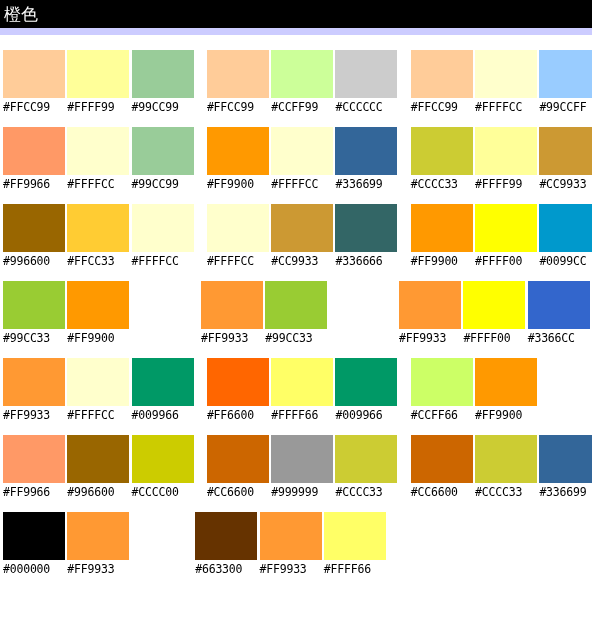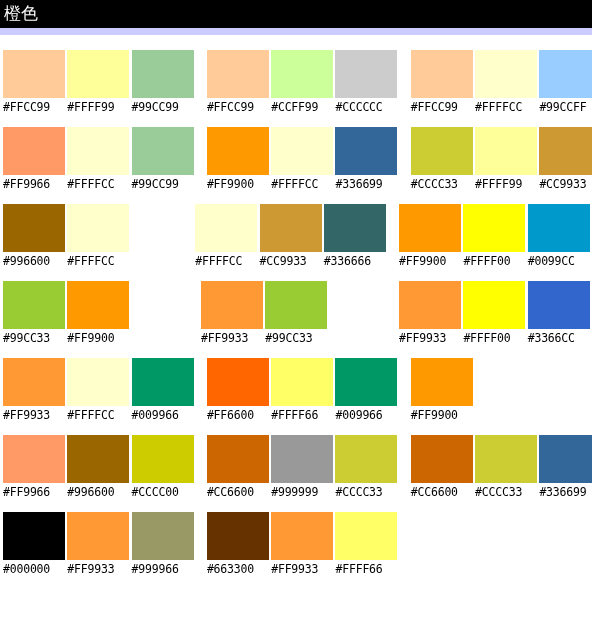--- a/index.html
+++ b/index.html
@@ -17,21 +17,21 @@
     background: #000000;
     height: 28px;
     width: 592px;
     display: flex;
     align-items: center;
     box-sizing: border-box;
     padding-left: 4px;
   }
   #title-text {
     color: #ffffff;
-    font-family: Liberation Mono, monospace;
+    font-family: Liberation Serif, serif;
     font-size: 17px;
     line-height: 19px;
     letter-spacing: 0px;
     white-space: nowrap;
   }
   #accent-bar {
     background: #ccccff;
     height: 7px;
     width: 592px;
   }
@@ -183,20 +183,24 @@
         </div>
       </div>
     </div>
     <div class="palette-row">
       <div class="group">
         <div class="cell">
           <div class="swatch" style="background: rgb(153, 102, 0);"></div>
           <div class="hexlabel">#996600</div>
         </div>
         <div class="cell">
+          <div class="swatch" style="background: rgb(255, 204, 51);"></div>
+          <div class="hexlabel">#FFCC33</div>
+        </div>
+        <div class="cell">
           <div class="swatch" style="background: rgb(255, 255, 204);"></div>
           <div class="hexlabel">#FFFFCC</div>
         </div>
       </div>
       <div class="group">
         <div class="cell">
           <div class="swatch" style="background: rgb(255, 255, 204);"></div>
           <div class="hexlabel">#FFFFCC</div>
         </div>
         <div class="cell">
@@ -283,20 +287,24 @@
           <div class="swatch" style="background: rgb(255, 255, 102);"></div>
           <div class="hexlabel">#FFFF66</div>
         </div>
         <div class="cell">
           <div class="swatch" style="background: rgb(0, 153, 102);"></div>
           <div class="hexlabel">#009966</div>
         </div>
       </div>
       <div class="group">
         <div class="cell">
+          <div class="swatch" style="background: rgb(204, 255, 102);"></div>
+          <div class="hexlabel">#CCFF66</div>
+        </div>
+        <div class="cell">
           <div class="swatch" style="background: rgb(255, 153, 0);"></div>
           <div class="hexlabel">#FF9900</div>
         </div>
       </div>
     </div>
     <div class="palette-row">
       <div class="group">
         <div class="cell">
           <div class="swatch" style="background: rgb(255, 153, 102);"></div>
           <div class="hexlabel">#FF9966</div>
@@ -341,24 +349,20 @@
     </div>
     <div class="palette-row">
       <div class="group">
         <div class="cell">
           <div class="swatch" style="background: rgb(0, 0, 0);"></div>
           <div class="hexlabel">#000000</div>
         </div>
         <div class="cell">
           <div class="swatch" style="background: rgb(255, 153, 51);"></div>
           <div class="hexlabel">#FF9933</div>
-        </div>
-        <div class="cell">
-          <div class="swatch" style="background: rgb(153, 153, 102);"></div>
-          <div class="hexlabel">#999966</div>
         </div>
       </div>
       <div class="group">
         <div class="cell">
           <div class="swatch" style="background: rgb(102, 51, 0);"></div>
           <div class="hexlabel">#663300</div>
         </div>
         <div class="cell">
           <div class="swatch" style="background: rgb(255, 153, 51);"></div>
           <div class="hexlabel">#FF9933</div>

